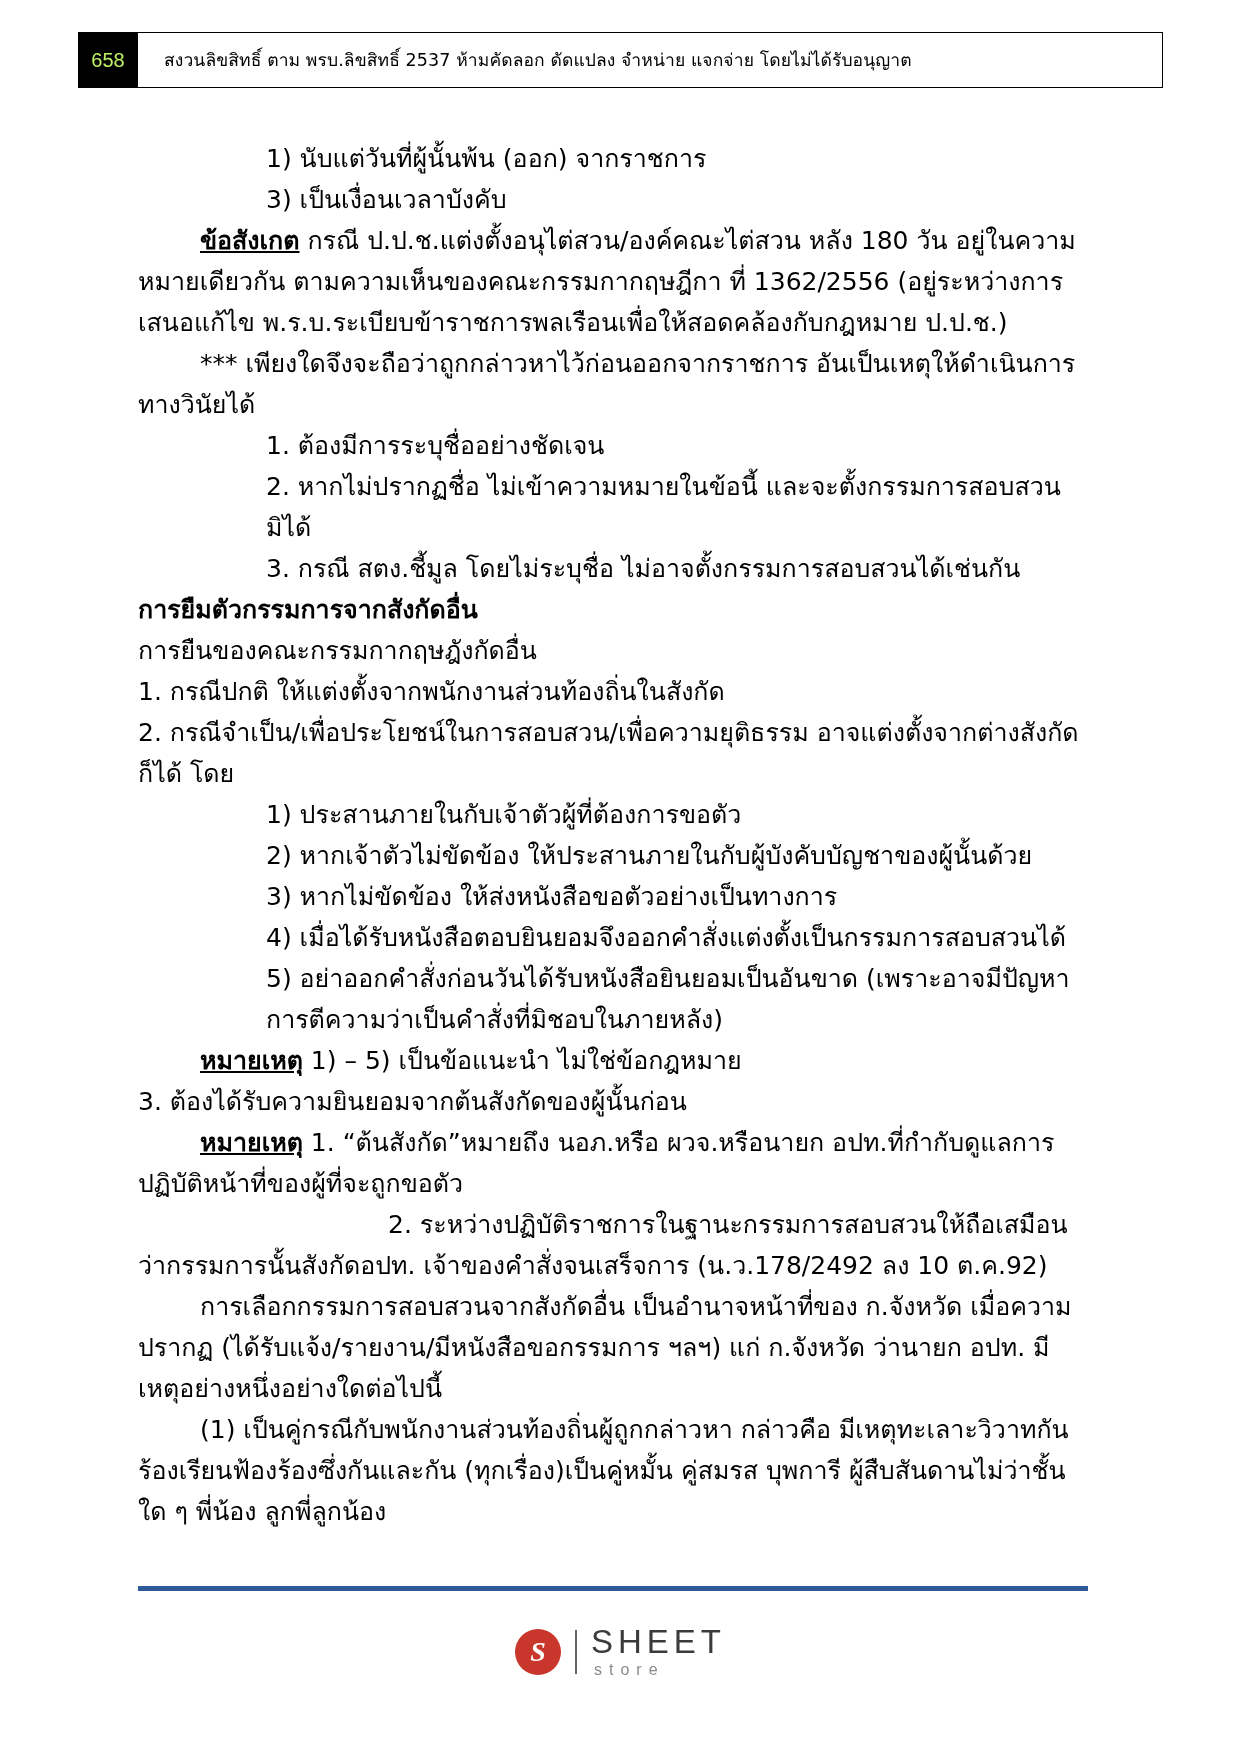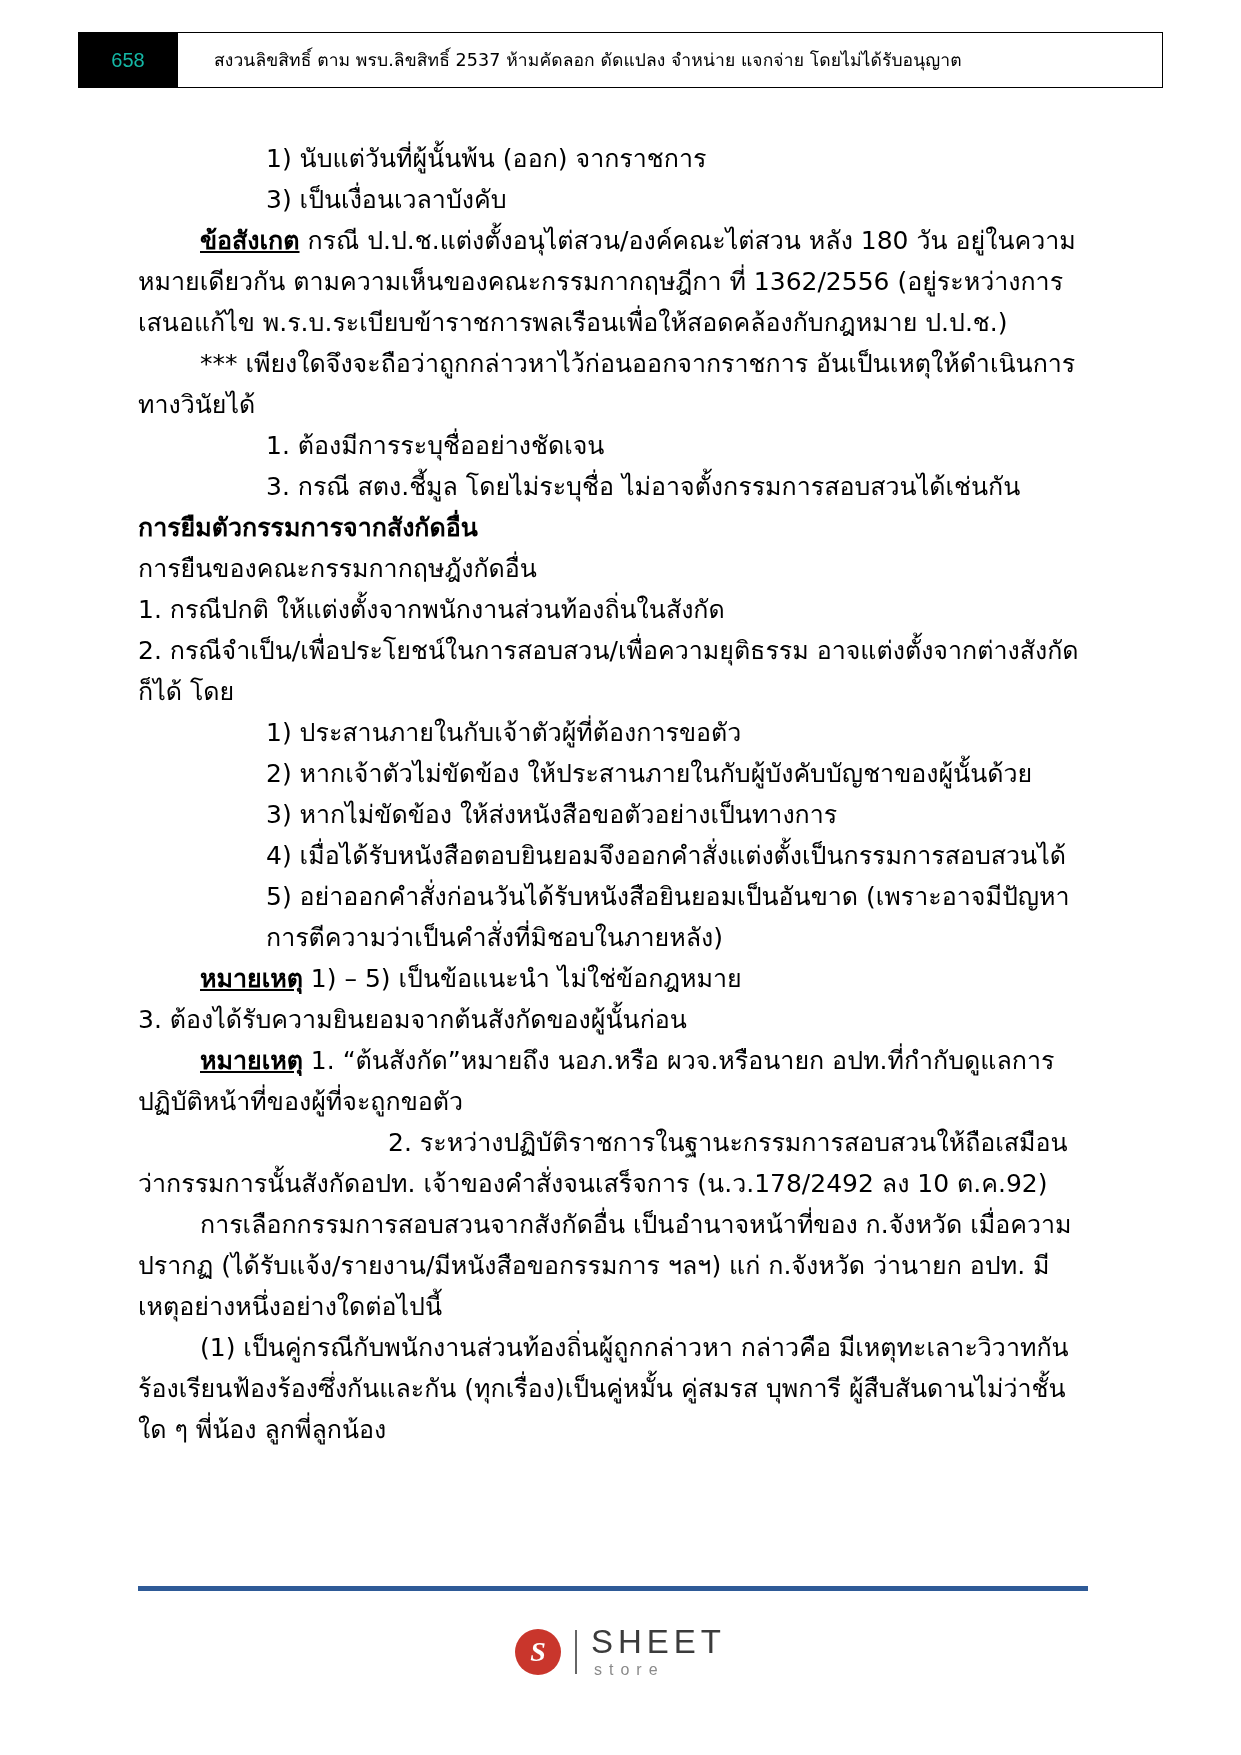--- a/index.html
+++ b/index.html
@@ -18,36 +18,36 @@
   .header {
     position: absolute;
     top: 32px;
     left: 78px;
     width: 1085px;
     height: 56px;
     display: flex;
     align-items: stretch;
   }
   .header-pagebox {
-    width: 100px;
+    width: 60px;
     background: #000000;
-    color: #14b8a6;
+    color: #bef264;
     display: flex;
     align-items: center;
     justify-content: center;
     font-size: 20px;
     font-family: "Liberation Sans", sans-serif;
   }
   .header-bar {
     flex: 1;
     border: 1px solid #000000;
     border-left: none;
     display: flex;
     align-items: center;
-    padding-left: 36px;
+    padding-left: 26px;
     font-size: 17.5px;
     letter-spacing: 0.1px;
   }
 
   
   .page-body {
     position: absolute;
     top: 138px;
     left: 138px;
     width: 950px;
@@ -129,20 +129,21 @@
   <p class="ind-sub">1) นับแต่วันที่ผู้นั้นพ้น (ออก) จากราชการ</p>
   <p class="ind-sub">3) เป็นเงื่อนเวลาบังคับ</p>
 
   <p class="ind-para flat" style="text-indent:62px;">
     <span class="b u">ข้อสังเกต</span><span> กรณี ป.ป.ช.แต่งตั้งอนุไต่สวน/องค์คณะไต่สวน หลัง 180 วัน อยู่ในความหมายเดียวกัน ตามความเห็นของคณะกรรมกากฤษฎีกา ที่ 1362/2556 (อยู่ระหว่างการเสนอแก้ไข พ.ร.บ.ระเบียบข้าราชการพลเรือนเพื่อให้สอดคล้องกับกฎหมาย ป.ป.ช.)</span>
   </p>
 
   <p style="text-indent:62px;">*** เพียงใดจึงจะถือว่าถูกกล่าวหาไว้ก่อนออกจากราชการ อันเป็นเหตุให้ดำเนินการทางวินัยได้</p>
 
   <p class="ind-sub">1. ต้องมีการระบุชื่ออย่างชัดเจน</p>
+  <p class="ind-sub">2. หากไม่ปรากฏชื่อ ไม่เข้าความหมายในข้อนี้ และจะตั้งกรรมการสอบสวนมิได้</p>
   <p class="ind-sub">3. กรณี สตง.ชี้มูล โดยไม่ระบุชื่อ ไม่อาจตั้งกรรมการสอบสวนได้เช่นกัน</p>
 
   <p class="b">การยืมตัวกรรมการจากสังกัดอื่น</p>
 
   <p>การยืนของคณะกรรมกากฤษฎังกัดอื่น</p>
   <p>1. กรณีปกติ ให้แต่งตั้งจากพนักงานส่วนท้องถิ่นในสังกัด</p>
   <p>2. กรณีจำเป็น/เพื่อประโยชน์ในการสอบสวน/เพื่อความยุติธรรม อาจแต่งตั้งจากต่างสังกัดก็ได้ โดย</p>
 
   <p class="ind-sub">1) ประสานภายในกับเจ้าตัวผู้ที่ต้องการขอตัว</p>
   <p class="ind-sub">2) หากเจ้าตัวไม่ขัดข้อง ให้ประสานภายในกับผู้บังคับบัญชาของผู้นั้นด้วย</p>

